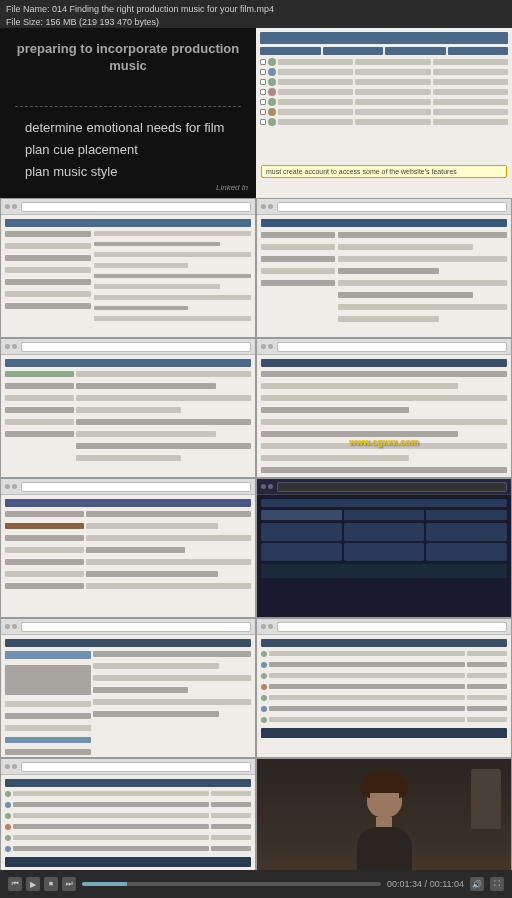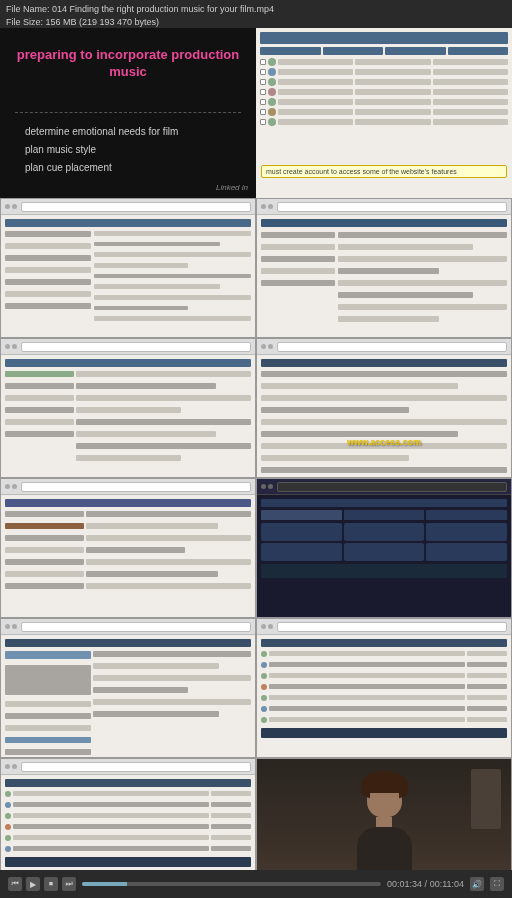--- a/index.html
+++ b/index.html
@@ -31,39 +31,39 @@
       height: 170px;
       position: absolute;
       top: 28px;
       left: 0;
       display: flex;
       flex-direction: column;
       justify-content: center;
       padding: 20px 15px;
     }
     .title-slide .main-title {
-      color: #ec4899;
+      color: #a3a3a3;
       font-size: 13px;
       font-weight: bold;
       text-align: center;
       margin-bottom: 23px;
       line-height: 1.3;
       text-transform: lowercase;
     }
     .dashed-line {
       border-top: 1px dashed #555;
       margin: 8px 0;
     }
     .bullet-list {
       list-style: none;
       padding-left: 10px;
     }
     .bullet-list li {
       color: #ccc;
-      font-size: 10px;
+      font-size: 13px;
       margin: 4px 0;
       line-height: 1.4;
     }
     .linkedin-badge {
       position: absolute;
       bottom: 6px;
       right: 8px;
       color: #888;
       font-size: 8px;
       font-style: italic;
@@ -336,22 +336,22 @@
 
 <div class="mpc-badge">
   <span>MPC-HC</span>
 </div>
 
 <div class="title-slide">
   <div class="main-title">preparing to incorporate production music</div>
   <div class="dashed-line"></div>
   <ul class="bullet-list">
     <li>determine emotional needs for film</li>
+    <li>plan cue placement</li>
     <li>plan music style</li>
-    <li>plan cue placement</li>
   </ul>
   <div class="linkedin-badge">Linked in</div>
 </div>
 
 <div class="top-right-panel">
   <div class="top-right-sim">
     <div class="sim-header"></div>
     <div class="sim-table-header">
       <div class="sim-col-header"></div>
       <div class="sim-col-header"></div>
@@ -532,21 +532,21 @@
           <div class="sim-row short dark"></div>
           <div class="sim-row full"></div>
           <div class="sim-row medium dark"></div>
           <div class="sim-row full"></div>
           <div class="sim-row short"></div>
           <div class="sim-row full dark"></div>
 
         </div>
       </div>
     </div>
-    <div class="watermark-overlay">www.access.com</div>
+    <div class="watermark-overlay">www.cgxxx.com</div>
   </div>
 
   <div class="screenshot-cell">
     <div class="mini-browser">
       <div class="mini-browser-bar">
         <div class="mini-browser-dot"></div>
         <div class="mini-browser-dot"></div>
         <div class="mini-browser-address"></div>
       </div>
       <div class="mini-browser-content">

